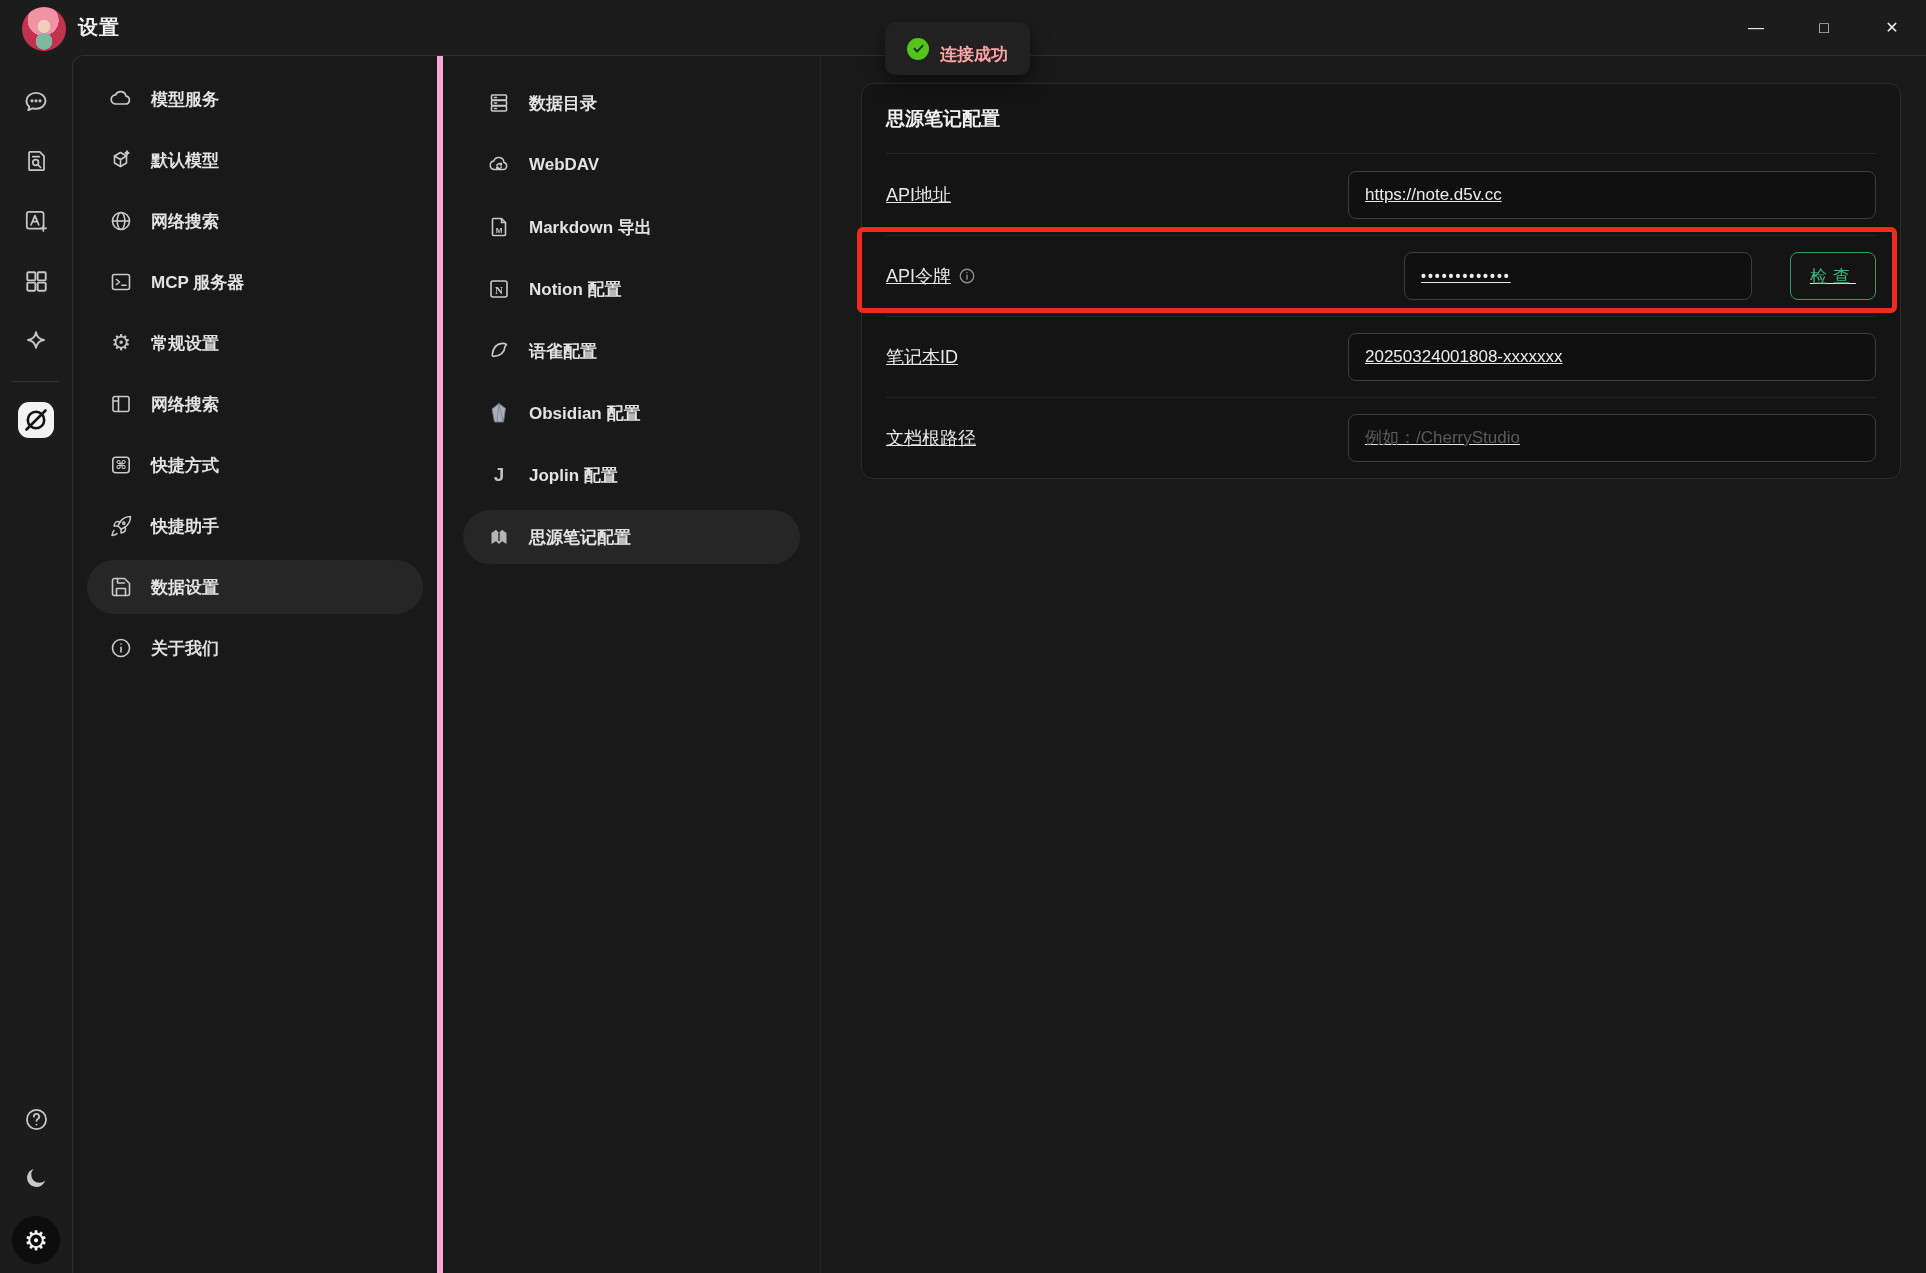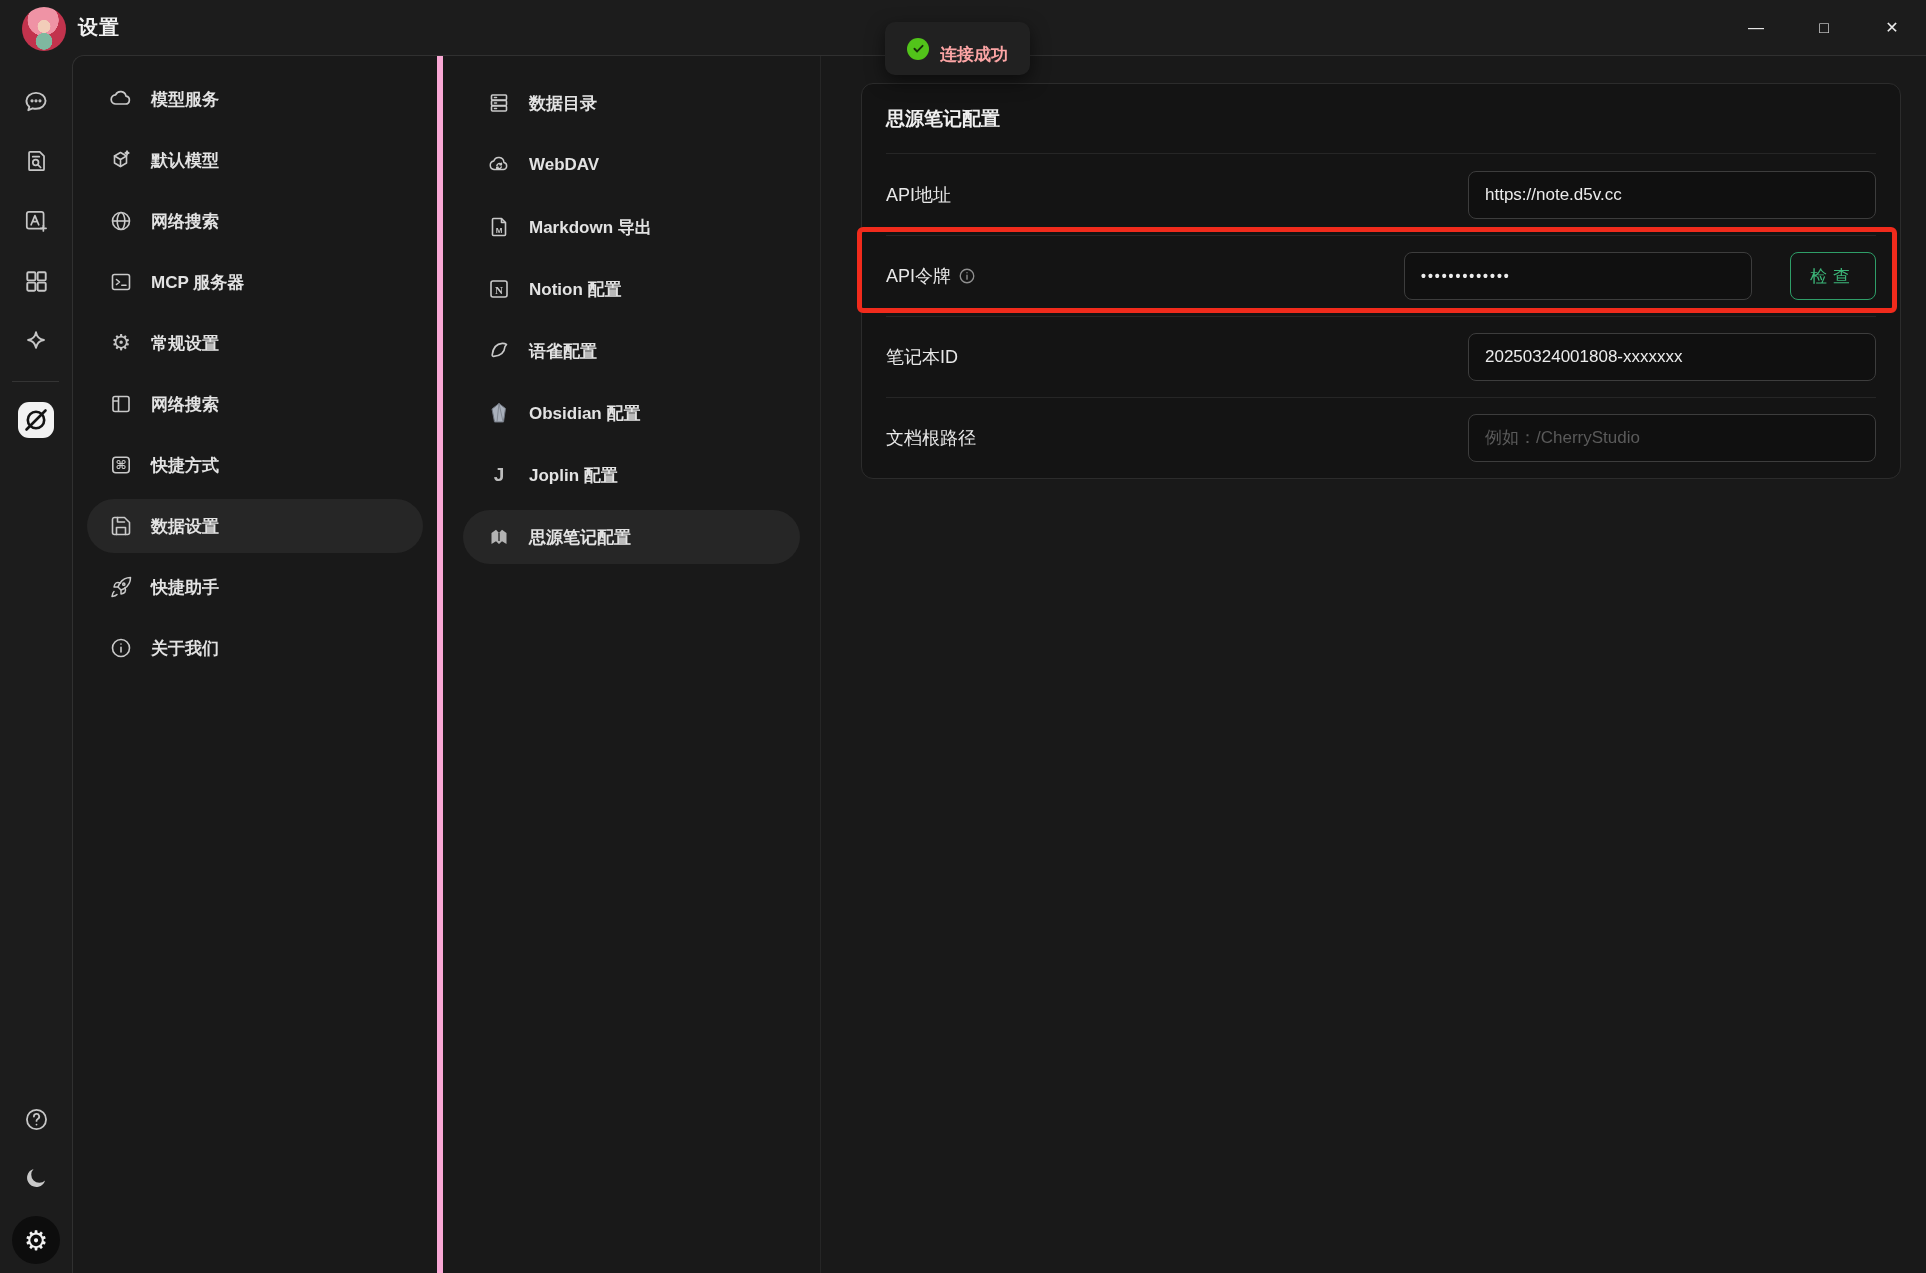--- a/index.html
+++ b/index.html
@@ -70,25 +70,25 @@
 
   
   .main { flex:1; position:relative; }
   .card {
     position:absolute; left:40px; top:27px; width:1040px; height:396px;
     background:#141414; border:1px solid #2c2c2c; border-radius:12px;
     padding:0 24px; overflow:hidden;
   }
   .card-header { height:70px; display:flex; align-items:center; border-bottom:1px solid #262626; }
   .card-title { font-size:19px; font-weight:bold; color:#f0f0f0; }
-  .frow { height:81px; display:flex; align-items:center; justify-content:space-between; }
+  .frow { height:81px; display:flex; align-items:center; justify-content:space-between;text-decoration:underline; }
   .frow + .frow { border-top:1px solid #262626; }
   .flabel { font-size:18px; color:#e8e8e8; display:flex; align-items:center; gap:7px; }
   .finput {
-    width:408px; height:48px; background:#101010; border:1px solid #3d3d3d; border-radius:8px;
+    width:528px; height:48px; background:#101010; border:1px solid #3d3d3d; border-radius:8px;
     color:#ececec; font-size:17px; padding:0 16px; outline:none;
     font-family:"Liberation Sans","DejaVu Sans",sans-serif;
   }
   .finput::placeholder { color:#5a5a5a; }
   .token-group { display:flex; align-items:center; gap:10px; width:472px; }
   .finput.token { width:370px; font-weight:bold; letter-spacing:2px; font-size:14px; }
   .check-btn {
     width:92px; height:48px; border:1px solid #2f9e68; border-radius:8px; background:transparent;
     color:#3cb679; font-size:17px; cursor:pointer; letter-spacing:6px;
     font-family:"Liberation Sans","DejaVu Sans",sans-serif;
@@ -242,39 +242,39 @@
     </div>
     <div class="nav-item">
       <span class="nicon">
         <svg width="24" height="24" viewBox="0 0 24 24" fill="none" stroke="currentColor" stroke-width="1.6">
             <rect x="3.8" y="4.2" width="16.4" height="15.6" rx="3"></rect>
             <text x="12" y="16.4" text-anchor="middle" font-size="12" fill="currentColor" stroke="none" font-family="'DejaVu Sans',sans-serif">⌘</text>
           </svg>
       </span>
       <span>快捷方式</span>
     </div>
-    <div class="nav-item selected">
-      <span class="nicon">
-        <svg width="24" height="24" viewBox="0 0 24 24" fill="none" stroke="currentColor" stroke-width="1.6" stroke-linecap="round" stroke-linejoin="round">
-            <path d="M18.5 20.5h-13a2 2 0 0 1-2-2v-13a2 2 0 0 1 2-2h10l5 5v10a2 2 0 0 1-2 2z"></path>
-            <path d="M16.5 20.5v-7h-9v7M8.5 3.5v4.5h7"></path>
-          </svg>
-      </span>
-      <span>数据设置</span>
-    </div>
     <div class="nav-item">
       <span class="nicon">
         <svg width="24" height="24" viewBox="0 0 24 24" fill="none" stroke="currentColor" stroke-width="1.5" stroke-linecap="round" stroke-linejoin="round">
           <path d="M12 15l-3-3a22 22 0 0 1 2-4A12.9 12.9 0 0 1 21.5 2.5c0 2.7-.8 7.5-6 11a22 22 0 0 1-3.5 1.5z"></path>
           <path d="M9 12H5s.5-3 2-4c1.6-1.1 4.5 0 4.5 0M12 15v4s3-.5 4-2c1.1-1.6 0-4.5 0-4.5"></path>
           <path d="M5 16.5c-1.5 1.3-2 5-2 5s3.7-.5 5-2"></path>
           <circle cx="14.8" cy="9.2" r="1.1"></circle>
         </svg>
       </span>
       <span>快捷助手</span>
+    </div>
+    <div class="nav-item selected">
+      <span class="nicon">
+        <svg width="24" height="24" viewBox="0 0 24 24" fill="none" stroke="currentColor" stroke-width="1.6" stroke-linecap="round" stroke-linejoin="round">
+            <path d="M18.5 20.5h-13a2 2 0 0 1-2-2v-13a2 2 0 0 1 2-2h10l5 5v10a2 2 0 0 1-2 2z"></path>
+            <path d="M16.5 20.5v-7h-9v7M8.5 3.5v4.5h7"></path>
+          </svg>
+      </span>
+      <span>数据设置</span>
     </div>
     <div class="nav-item">
       <span class="nicon">
         <svg width="24" height="24" viewBox="0 0 24 24" fill="none" stroke="currentColor" stroke-width="1.6" stroke-linecap="round">
             <circle cx="12" cy="12" r="8.5"></circle>
             <path d="M12 11.2V16M12 8.1h.01"></path>
           </svg>
       </span>
       <span>关于我们</span>
     </div>

